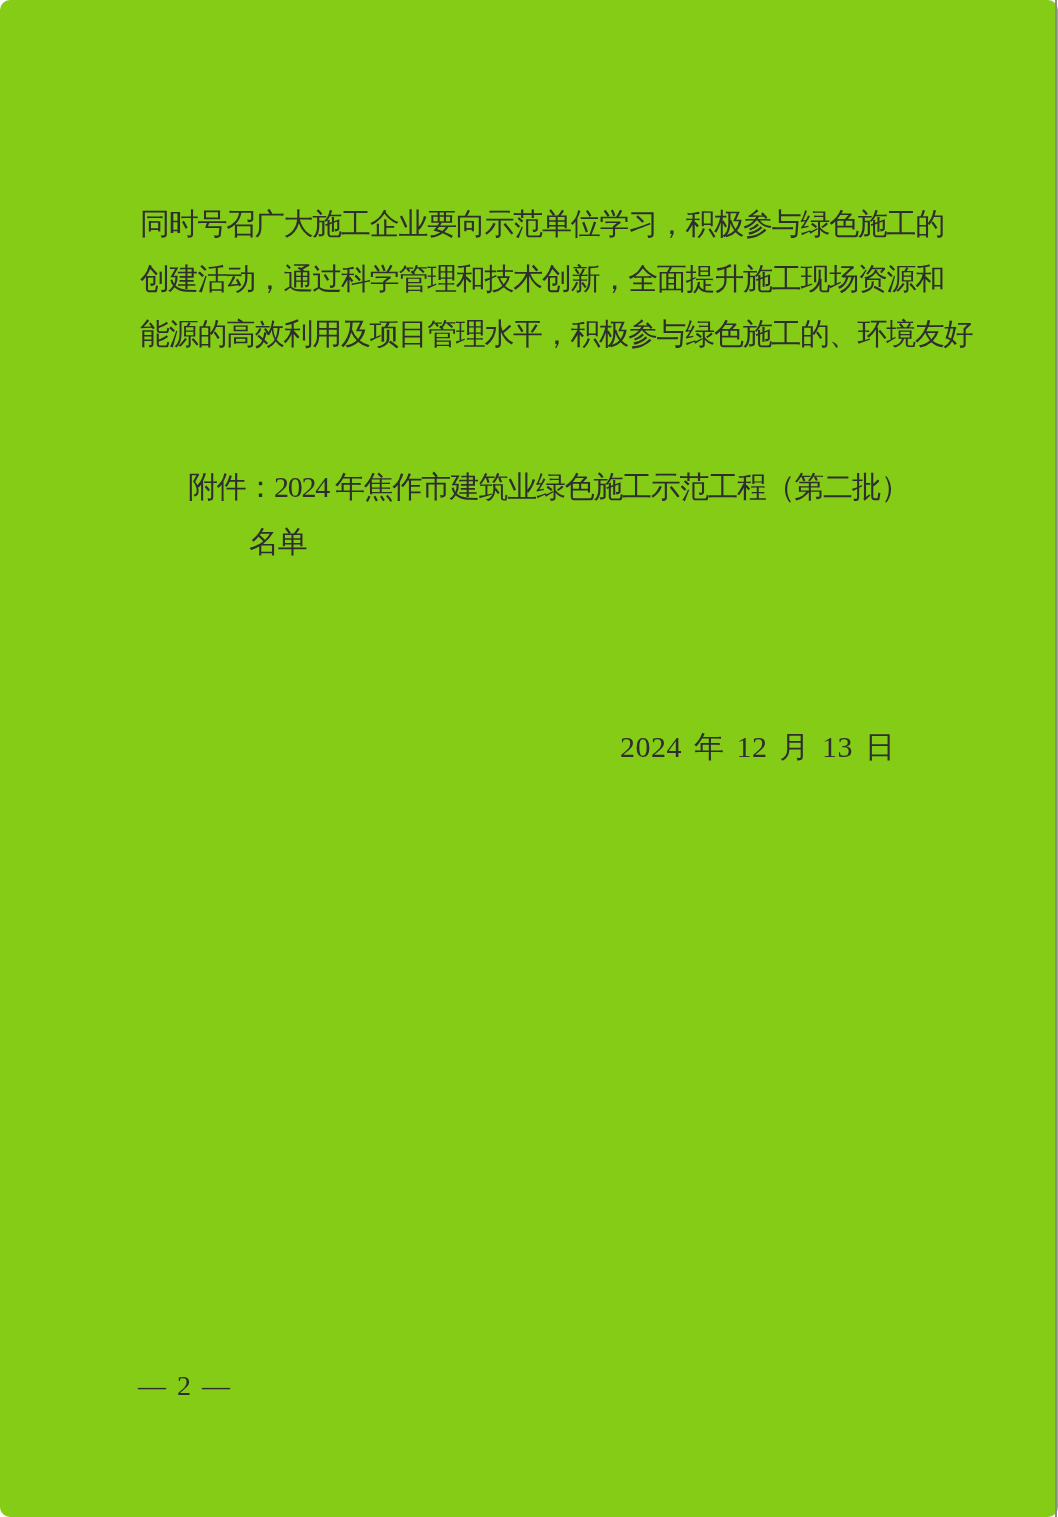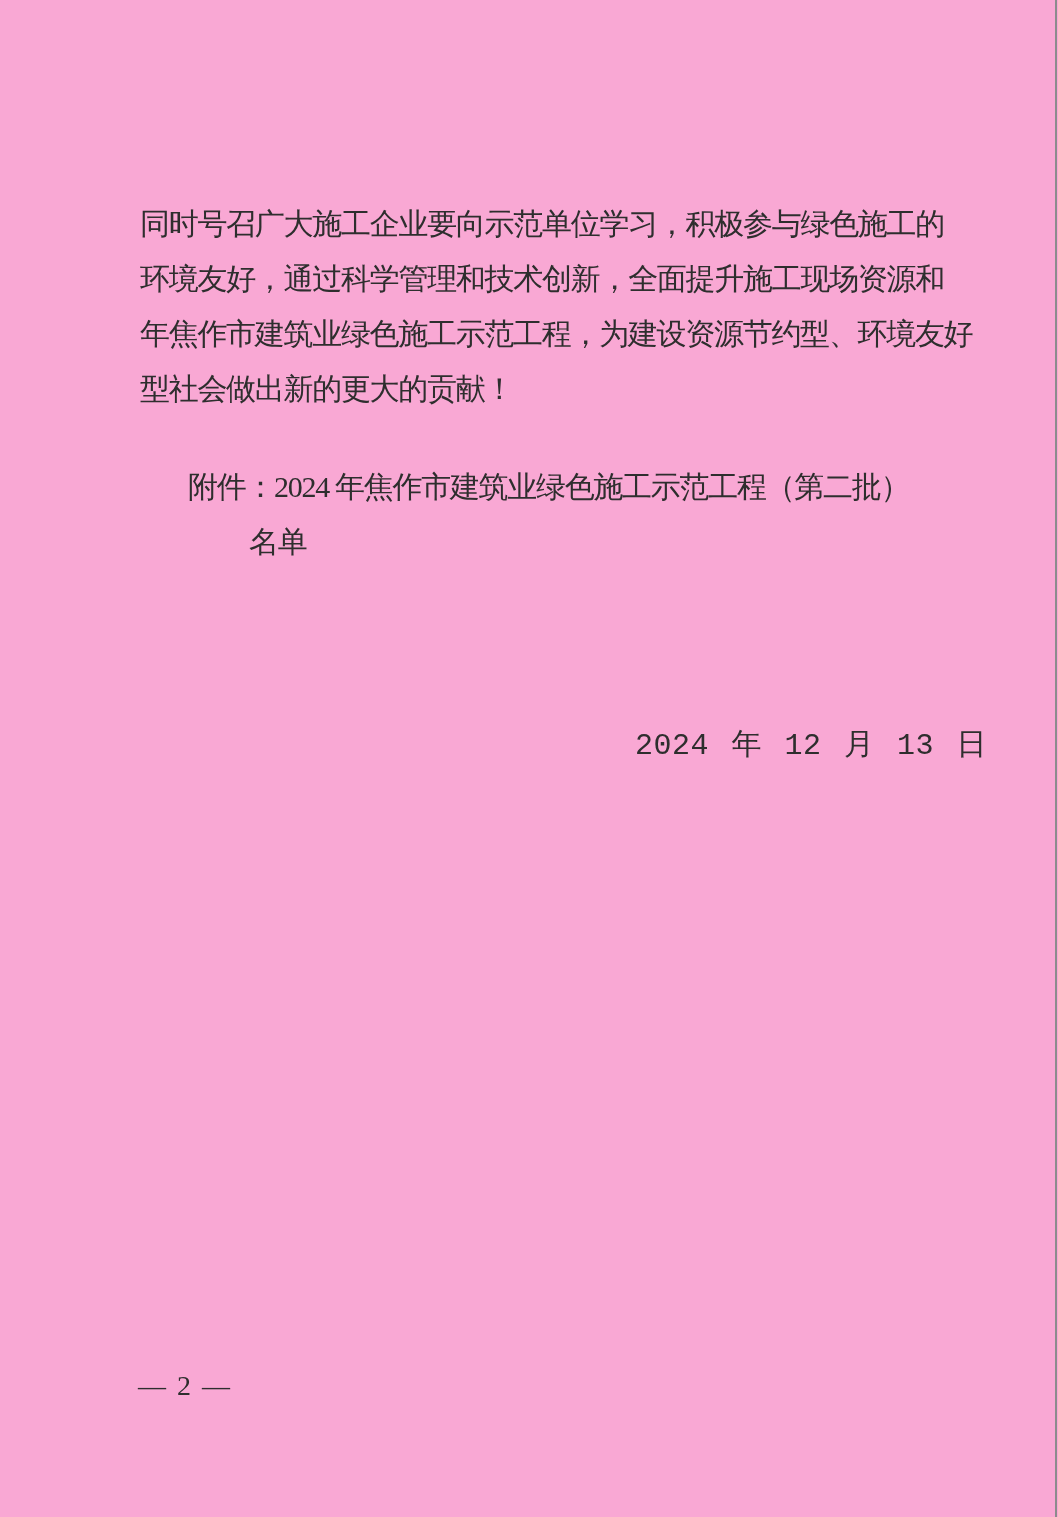--- a/index.html
+++ b/index.html
@@ -10,21 +10,22 @@
     width: 1058px;
     height: 1517px;
     position: relative;
     background: #fdfdfd;
     overflow: hidden;
     font-family: "Liberation Serif", "DejaVu Serif", serif;
   }
   .page {
     position: absolute;
     inset: 0;
-    background: #f9a8d4;
+    background: #84cc16;
+    border-radius: 10px;
   }
   .doc-text {
     color: #2e2e2e;
     font-size: 30px;
     letter-spacing: -1.3px;
     line-height: 55px;
   }
   .paragraph {
     position: absolute;
     top: 196px;
@@ -45,24 +46,23 @@
     top: 459px;
     left: 188px;
     width: 760px;
   }
   .attachment-line2 {
     margin-left: 61px;
   }
   .date-line {
     position: absolute;
     top: 719px;
-    left: 635px;
+    left: 620px;
     letter-spacing: 0.5px;
     word-spacing: 4px;
-    font-family: Liberation Mono, monospace;
   }
   .page-number {
     position: absolute;
     top: 1363px;
     left: 138px;
     color: #2e2e2e;
     font-size: 28px;
     line-height: 45px;
     letter-spacing: 2px;
   }
@@ -75,23 +75,22 @@
     background: #8c8c8c;
   }
 </style>
 </head>
 <body>
 
 <div class="page">
 
   <div class="paragraph doc-text">
     <div class="para-line">同时号召广大施工企业要向示范单位学习，积极参与绿色施工的</div>
-    <div class="para-line">环境友好，通过科学管理和技术创新，全面提升施工现场资源和</div>
-    <div class="para-line">年焦作市建筑业绿色施工示范工程，为建设资源节约型、环境友好</div>
-    <div class="para-line last">型社会做出新的更大的贡献！</div>
+    <div class="para-line">创建活动，通过科学管理和技术创新，全面提升施工现场资源和</div>
+    <div class="para-line">能源的高效利用及项目管理水平，积极参与绿色施工的、环境友好</div>
   </div>
 
   <div class="attachment doc-text">
     <div class="attachment-line1">附件：2024 年焦作市建筑业绿色施工示范工程（第二批）</div>
     <div class="attachment-line2">名单</div>
   </div>
 
   <div class="date-line doc-text">2024 年 12 月 13 日</div>
 
   <div class="page-number">— 2 —</div>

